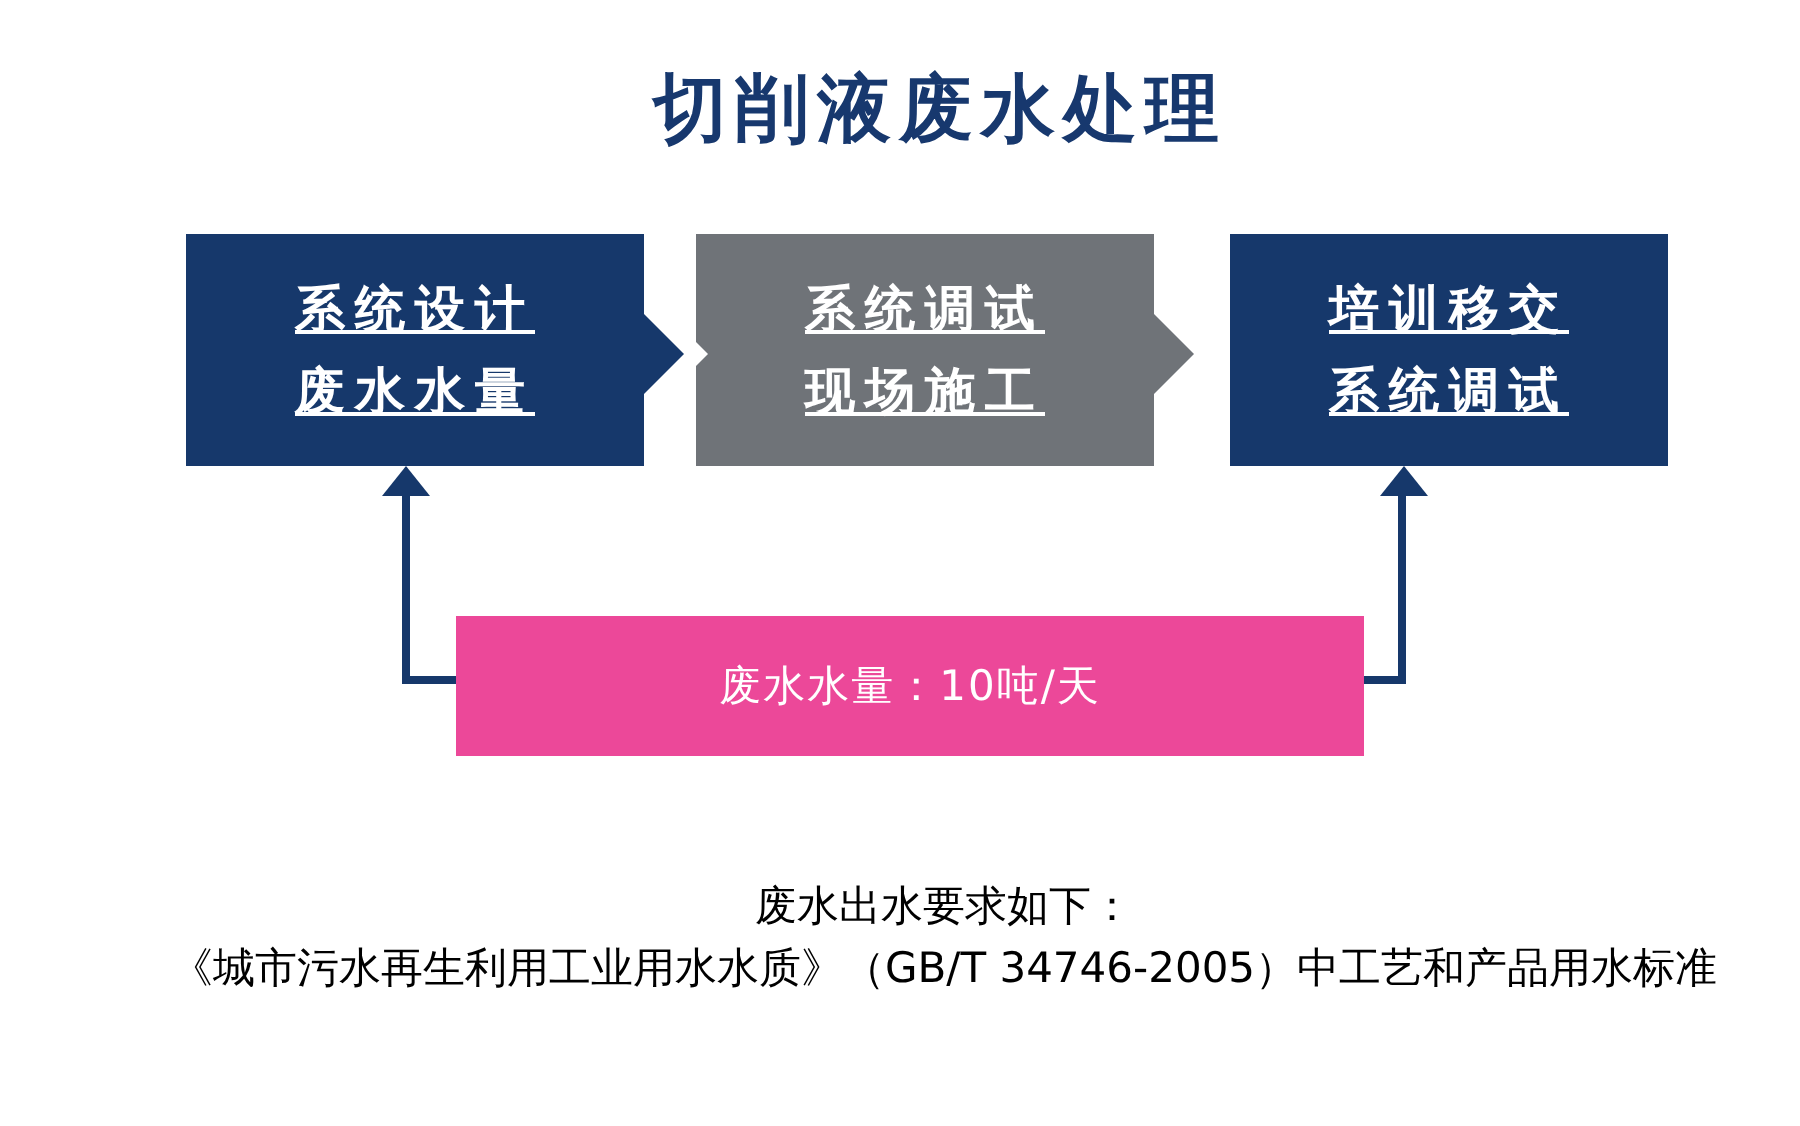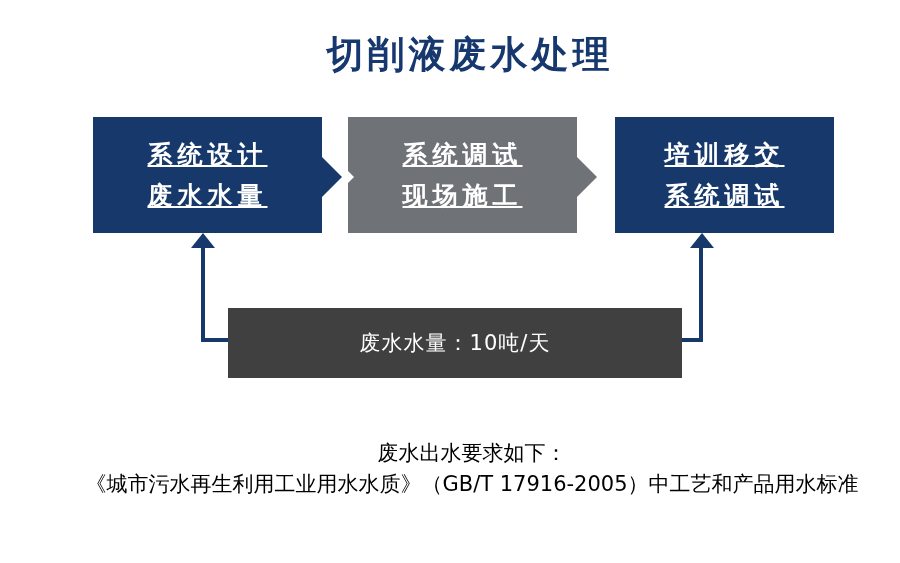--- a/index.html
+++ b/index.html
@@ -94,21 +94,21 @@
     font-size: 22px;
     color: #000000;
     letter-spacing: 1px;
   }
   .volume-box {
     position: absolute;
     left: 228px;
     top: 308px;
     width: 454px;
     height: 70px;
-    background: #404040;
+    background: #ec4899;
     display: flex;
     align-items: center;
     justify-content: center;
     color: #ffffff;
     font-size: 21px;
     letter-spacing: 1px;
   }
   .requirements {
     position: absolute;
     top: 438px;
@@ -156,16 +156,16 @@
   <div class="conn vline-right"></div>
   <div class="conn hline-right"></div>
 
 
   <div class="volume-box">
     <span>废水水量：10吨/天</span>
   </div>
 
   <div class="requirements">
     <div class="req-line">废水出水要求如下：</div>
-    <div class="req-line">《城市污水再生利用工业用水水质》（GB/T 17916-2005）中工艺和产品用水标准</div>
+    <div class="req-line">《城市污水再生利用工业用水水质》（GB/T 34746-2005）中工艺和产品用水标准</div>
   </div>
 
 </div>
 
 </body></html>

